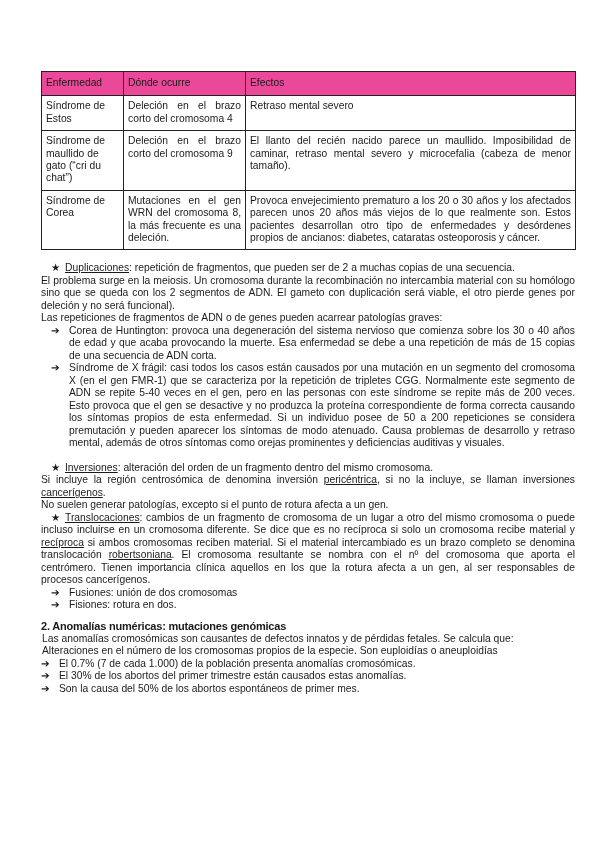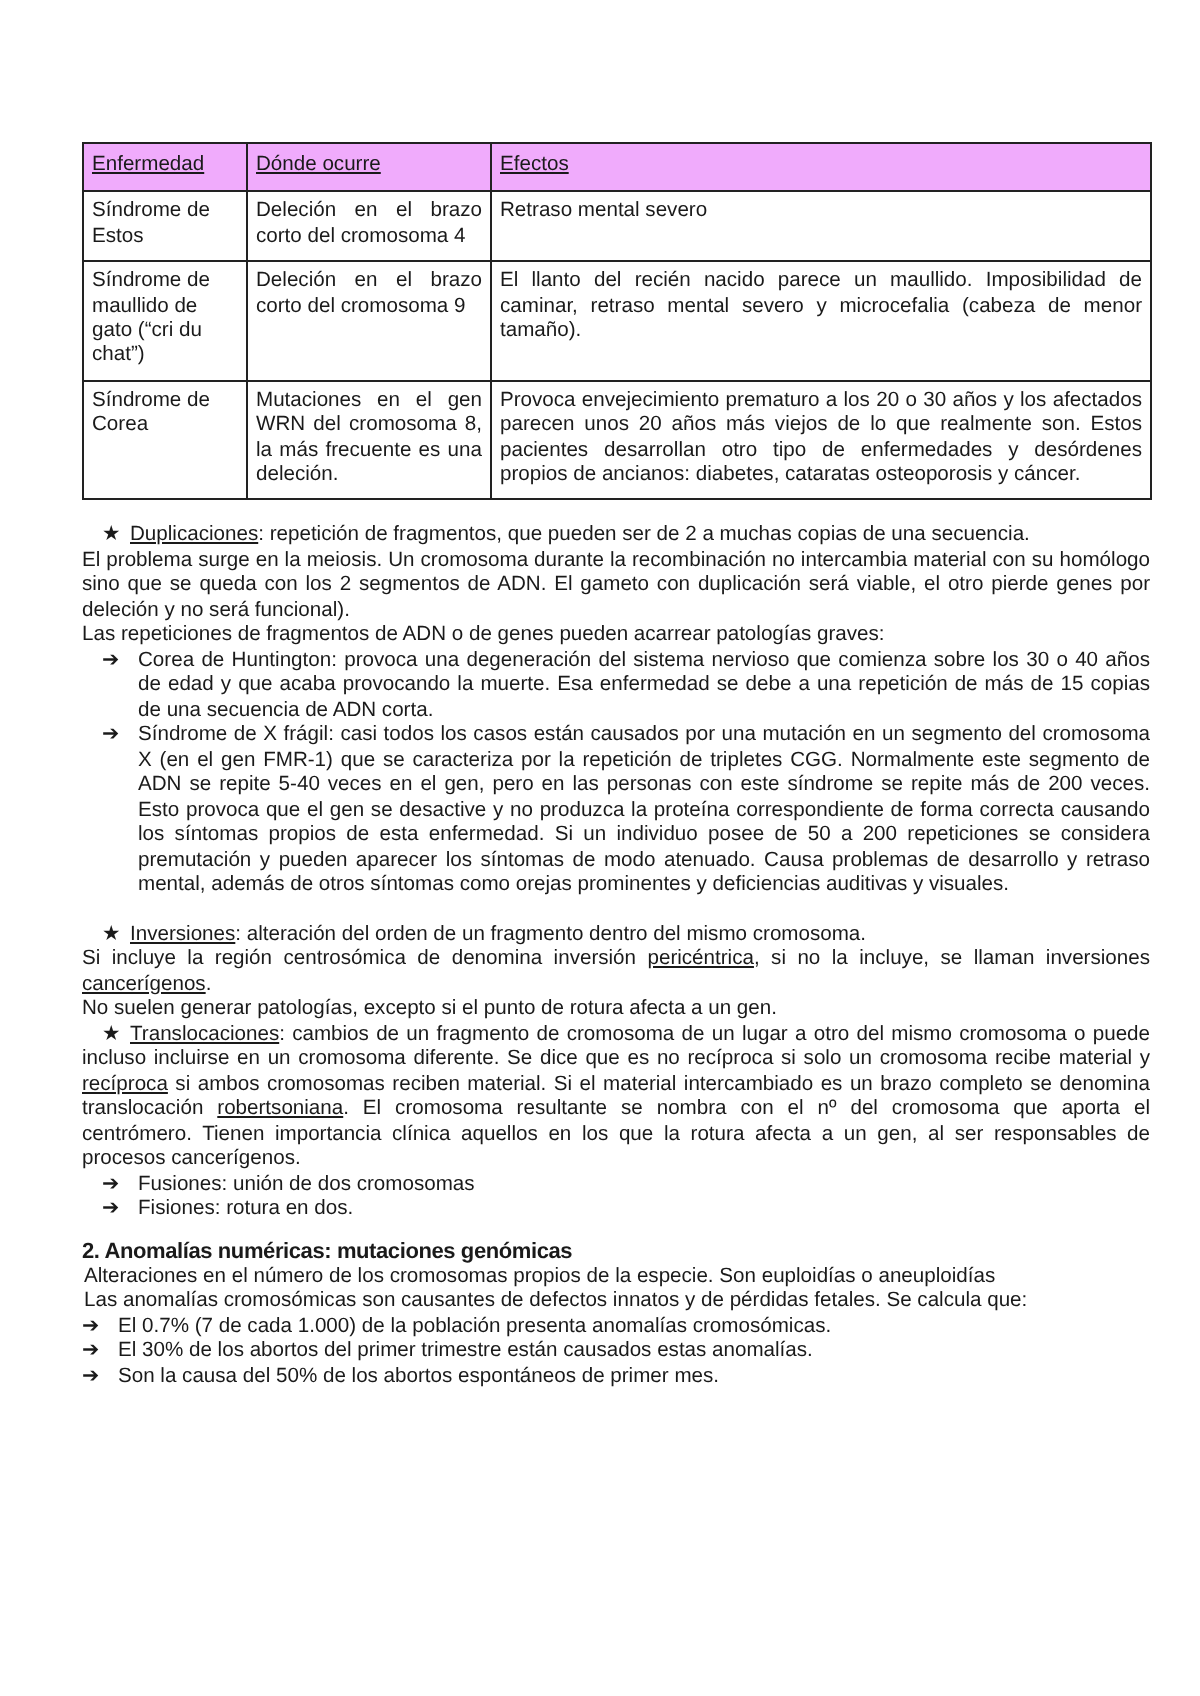--- a/index.html
+++ b/index.html
@@ -2,21 +2,21 @@
 <html><head>
 <meta charset="utf-8">
 <style>
   html, body { margin: 0; padding: 0; background: #ffffff; }
   body { width: 600px; height: 848px; position: relative; overflow: hidden;
          font-family: "Liberation Sans", sans-serif; color: #1a1a1a; font-size: 10.3px; }
   .page { position: absolute; left: 41px; top: 71px; width: 534px; }
   table { border-collapse: collapse; width: 534px; table-layout: fixed; }
   td, th { border: 1px solid #222; vertical-align: top; padding: 4px 4px 5px 4px;
            line-height: 12.4px; font-weight: normal; text-align: left; }
-  th { background: #f0abfc; padding: 5px 4px 6px 4px; text-decoration: underline; }
+  th { background: #ec4899; padding: 5px 4px 6px 4px; }
   col.c1 { width: 82px; } col.c2 { width: 122px; } col.c3 { width: 330px; }
   td.just { text-align: justify; }
   .tbl-wrap { margin-bottom: 12px; }
   p { margin: 0; line-height: 12.5px; text-align: justify; }
   .nojust { text-align: left; }
   .star-item { padding-left: 10px; }
   .star { display: inline-block; width: 14px; }
   .u { text-decoration: underline; }
   ul.arrows { list-style: none; margin: 0; padding: 0; }
   ul.arrows li { position: relative; padding-left: 28px; line-height: 12.5px; text-align: justify; }
@@ -84,21 +84,21 @@
 
   <p><span style="padding-left:10px"></span><span class="star">★</span><span class="u">Translocaciones</span><span>: cambios de un fragmento de cromosoma de un lugar a otro del mismo cromosoma o puede incluso incluirse en un cromosoma diferente. Se dice que es no recíproca si solo un cromosoma recibe material y </span><span class="u">recíproca</span><span> si ambos cromosomas reciben material. Si el material intercambiado es un brazo completo se denomina translocación </span><span class="u">robertsoniana</span><span>. El cromosoma resultante se nombra con el nº del cromosoma que aporta el centrómero. Tienen importancia clínica aquellos en los que la rotura afecta a un gen, al ser responsables de  procesos cancerígenos.</span></p>
   <ul class="arrows">
     <li><span class="arr">➔</span><span>Fusiones: unión de dos cromosomas</span></li>
     <li><span class="arr">➔</span><span>Fisiones: rotura en dos.</span></li>
   </ul>
 
   <div class="gap" style="height:8px"></div>
 
   <h4>2. Anomalías numéricas: mutaciones genómicas</h4>
+  <p class="nojust ind1">Las anomalías cromosómicas son causantes de defectos innatos y de pérdidas fetales. Se calcula que:</p>
   <p class="nojust ind1">Alteraciones en el número de los cromosomas propios de la especie. Son euploidías o aneuploidías</p>
-  <p class="nojust ind1">Las anomalías cromosómicas son causantes de defectos innatos y de pérdidas fetales. Se calcula que:</p>
   <ul class="arrows flush">
     <li><span class="arr">➔</span><span>El 0.7% (7 de cada 1.000) de la población presenta anomalías cromosómicas.</span></li>
     <li><span class="arr">➔</span><span>El 30% de los abortos del primer trimestre están causados estas anomalías.</span></li>
     <li><span class="arr">➔</span><span>Son la causa del 50% de los abortos espontáneos de primer mes.</span></li>
   </ul>
 
 </div>
 
 </body></html>

